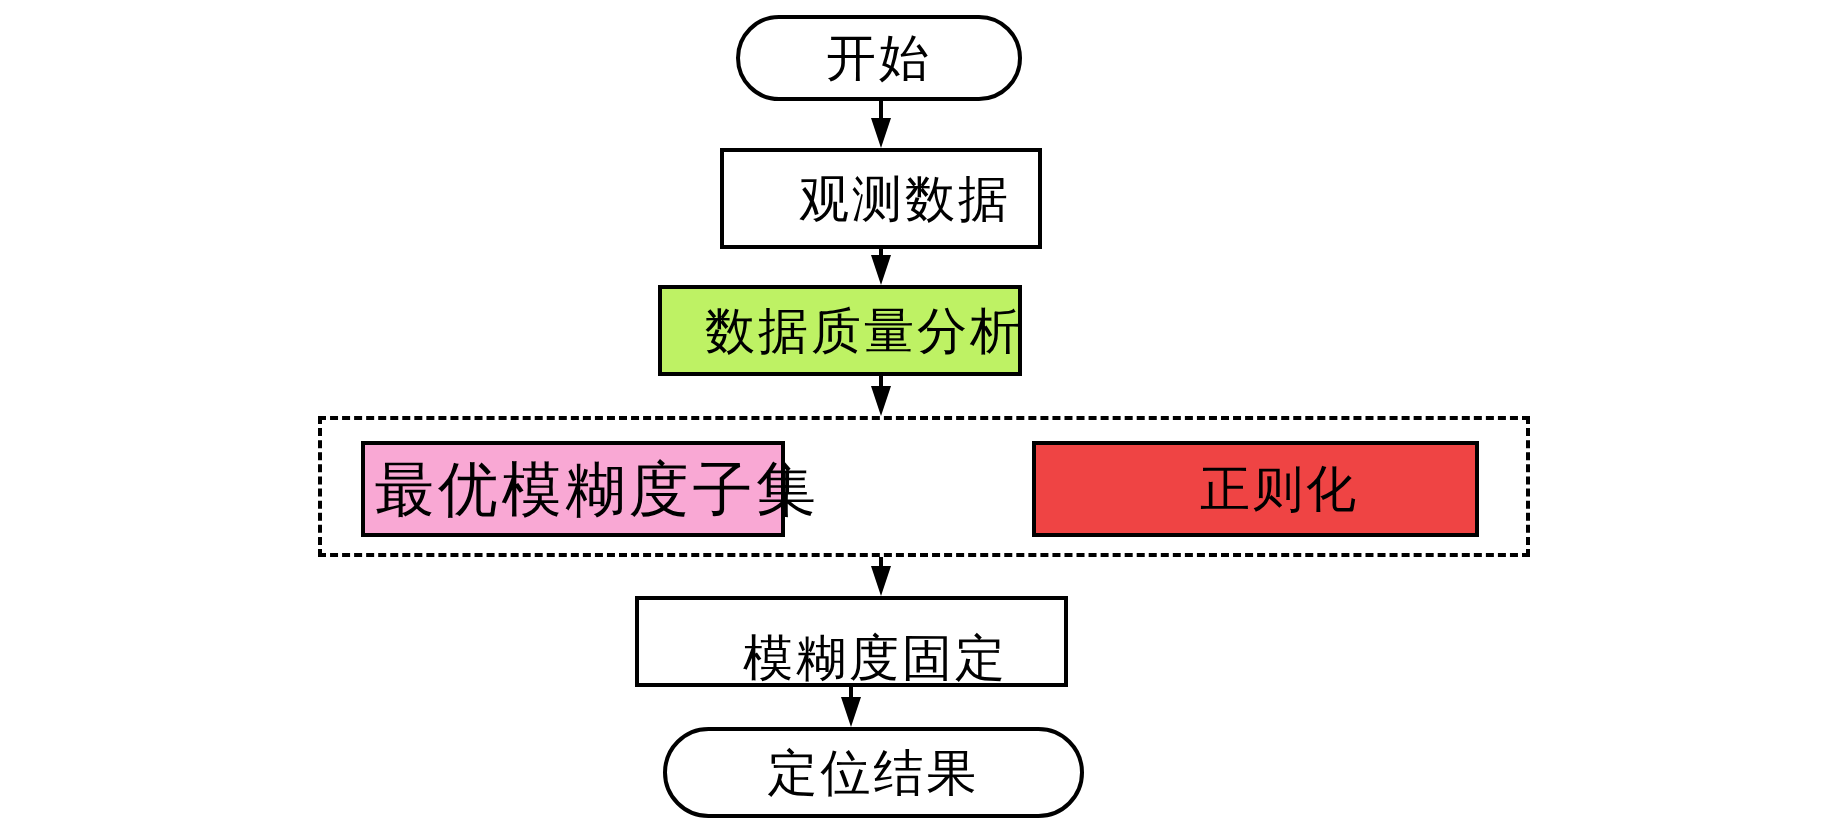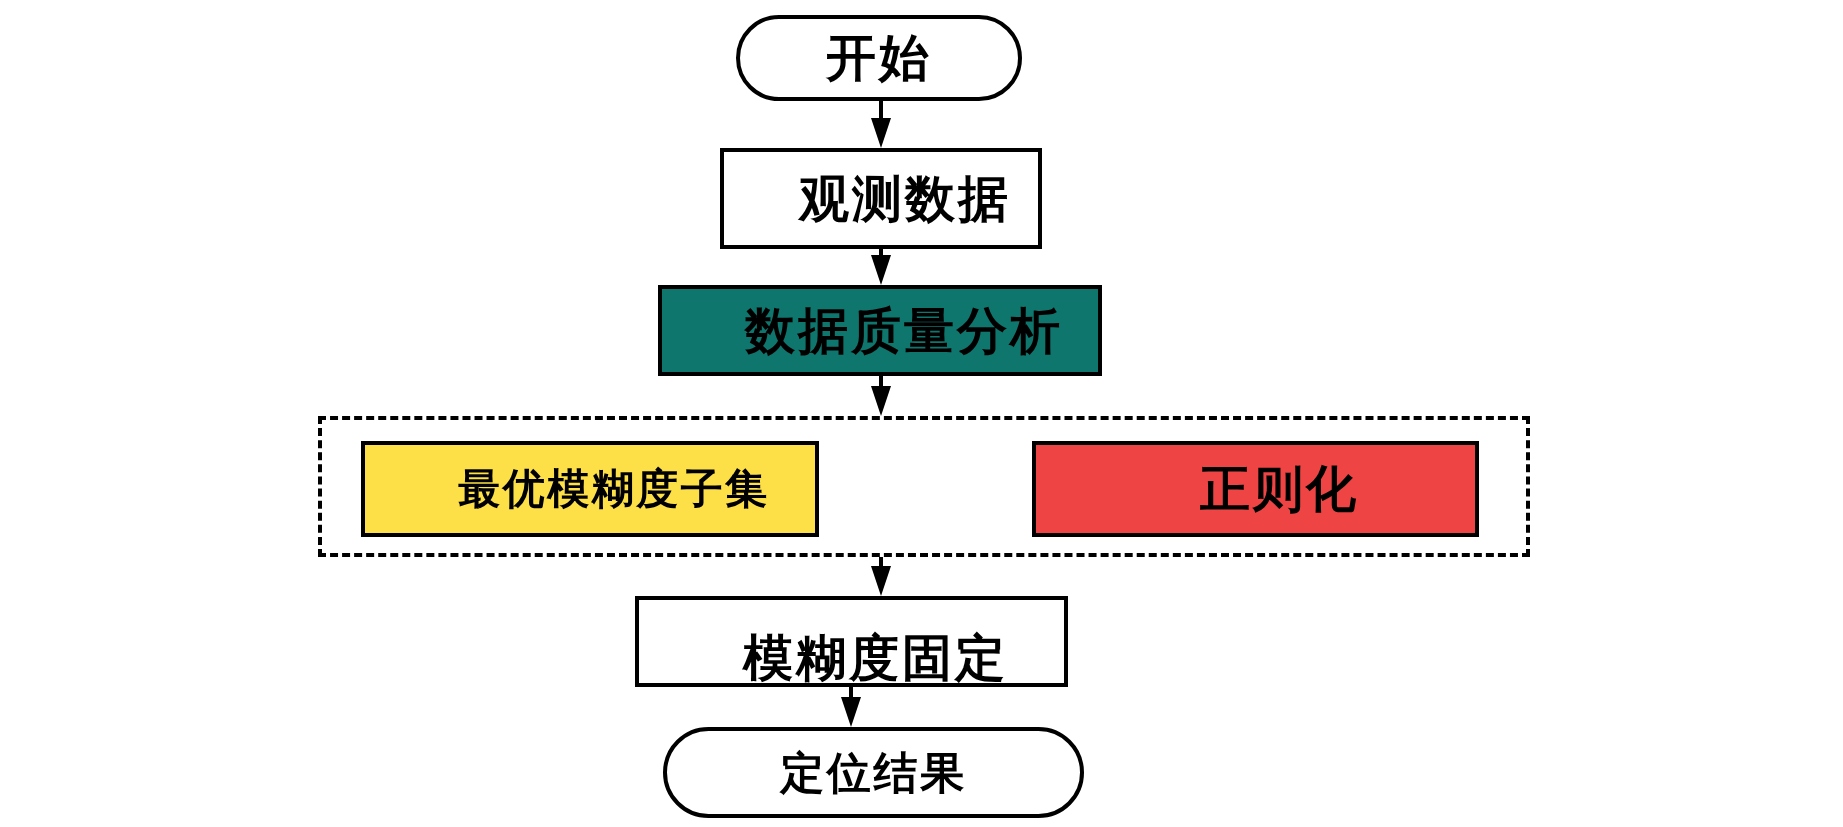--- a/index.html
+++ b/index.html
@@ -38,21 +38,21 @@
   }
   .group-dashed {
     position: absolute;
     box-sizing: border-box;
     border: 4px dashed #000000;
     background: transparent;
   }
   .label {
     display: block;
     line-height: 1;
-    font-weight: 700;
+    font-weight: 400;
   }
   .connector {
     position: absolute;
   }
   .connector svg {
     display: block;
     overflow: visible;
   }
 </style>
 </head>
@@ -96,33 +96,33 @@
     </div>
 
   <div class="node terminator" id="node-start" style="left: 736px; top: 15px; width: 286px; height: 86px; border-width: 4px; border-color: rgb(0, 0, 0); background: rgb(255, 255, 255); font-size: 50px;">
     <span class="label">开始</span>
   </div>
 
   <div class="node process" id="node-observation-data" style="left: 720px; top: 148px; width: 322px; height: 101px; border-width: 4px; border-color: rgb(0, 0, 0); background: rgb(255, 255, 255); font-size: 50px;">
     <span class="label">观测数据</span>
   </div>
 
-  <div class="node process" id="node-data-quality-analysis" style="left: 658px; top: 285px; width: 444px; height: 91px; border-width: 4px; border-color: rgb(0, 0, 0); background: #0f766e; font-size: 50px;">
+  <div class="node process" id="node-data-quality-analysis" style="left: 658px; top: 285px; width: 364px; height: 91px; border-width: 4px; border-color: rgb(0, 0, 0); background: #bef264; font-size: 50px;">
     <span class="label">数据质量分析</span>
   </div>
 
-  <div class="node process" id="node-optimal-ambiguity-subset" style="left: 361px; top: 441px; width: 458px; height: 96px; border-width: 4px; border-color: rgb(0, 0, 0); background: #fde047; font-size: 42px;">
+  <div class="node process" id="node-optimal-ambiguity-subset" style="left: 361px; top: 441px; width: 424px; height: 96px; border-width: 4px; border-color: rgb(0, 0, 0); background: #f9a8d4; font-size: 60px;">
     <span class="label">最优模糊度子集</span>
   </div>
 
   <div class="node process" id="node-regularization" style="left: 1032px; top: 441px; width: 447px; height: 96px; border-width: 4px; border-color: rgb(0, 0, 0); background: #ef4444; font-size: 50px;">
     <span class="label">正则化</span>
   </div>
 
   <div class="node process" id="node-ambiguity-fixing" style="left: 635px; top: 596px; width: 433px; height: 91px; border-width: 4px; border-color: rgb(0, 0, 0); background: rgb(255, 255, 255); font-size: 50px; align-items: flex-end;">
     <span class="label">模糊度固定</span>
   </div>
 
-  <div class="node terminator" id="node-positioning-result" style="left: 663px; top: 727px; width: 421px; height: 91px; border-width: 4px; border-color: rgb(0, 0, 0); background: rgb(255, 255, 255); font-size: 44px;">
+  <div class="node terminator" id="node-positioning-result" style="left: 663px; top: 727px; width: 421px; height: 91px; border-width: 4px; border-color: rgb(0, 0, 0); background: rgb(255, 255, 255); font-size: 50px;">
     <span class="label">定位结果</span>
   </div>
 
 </div>
 
 </body></html>

